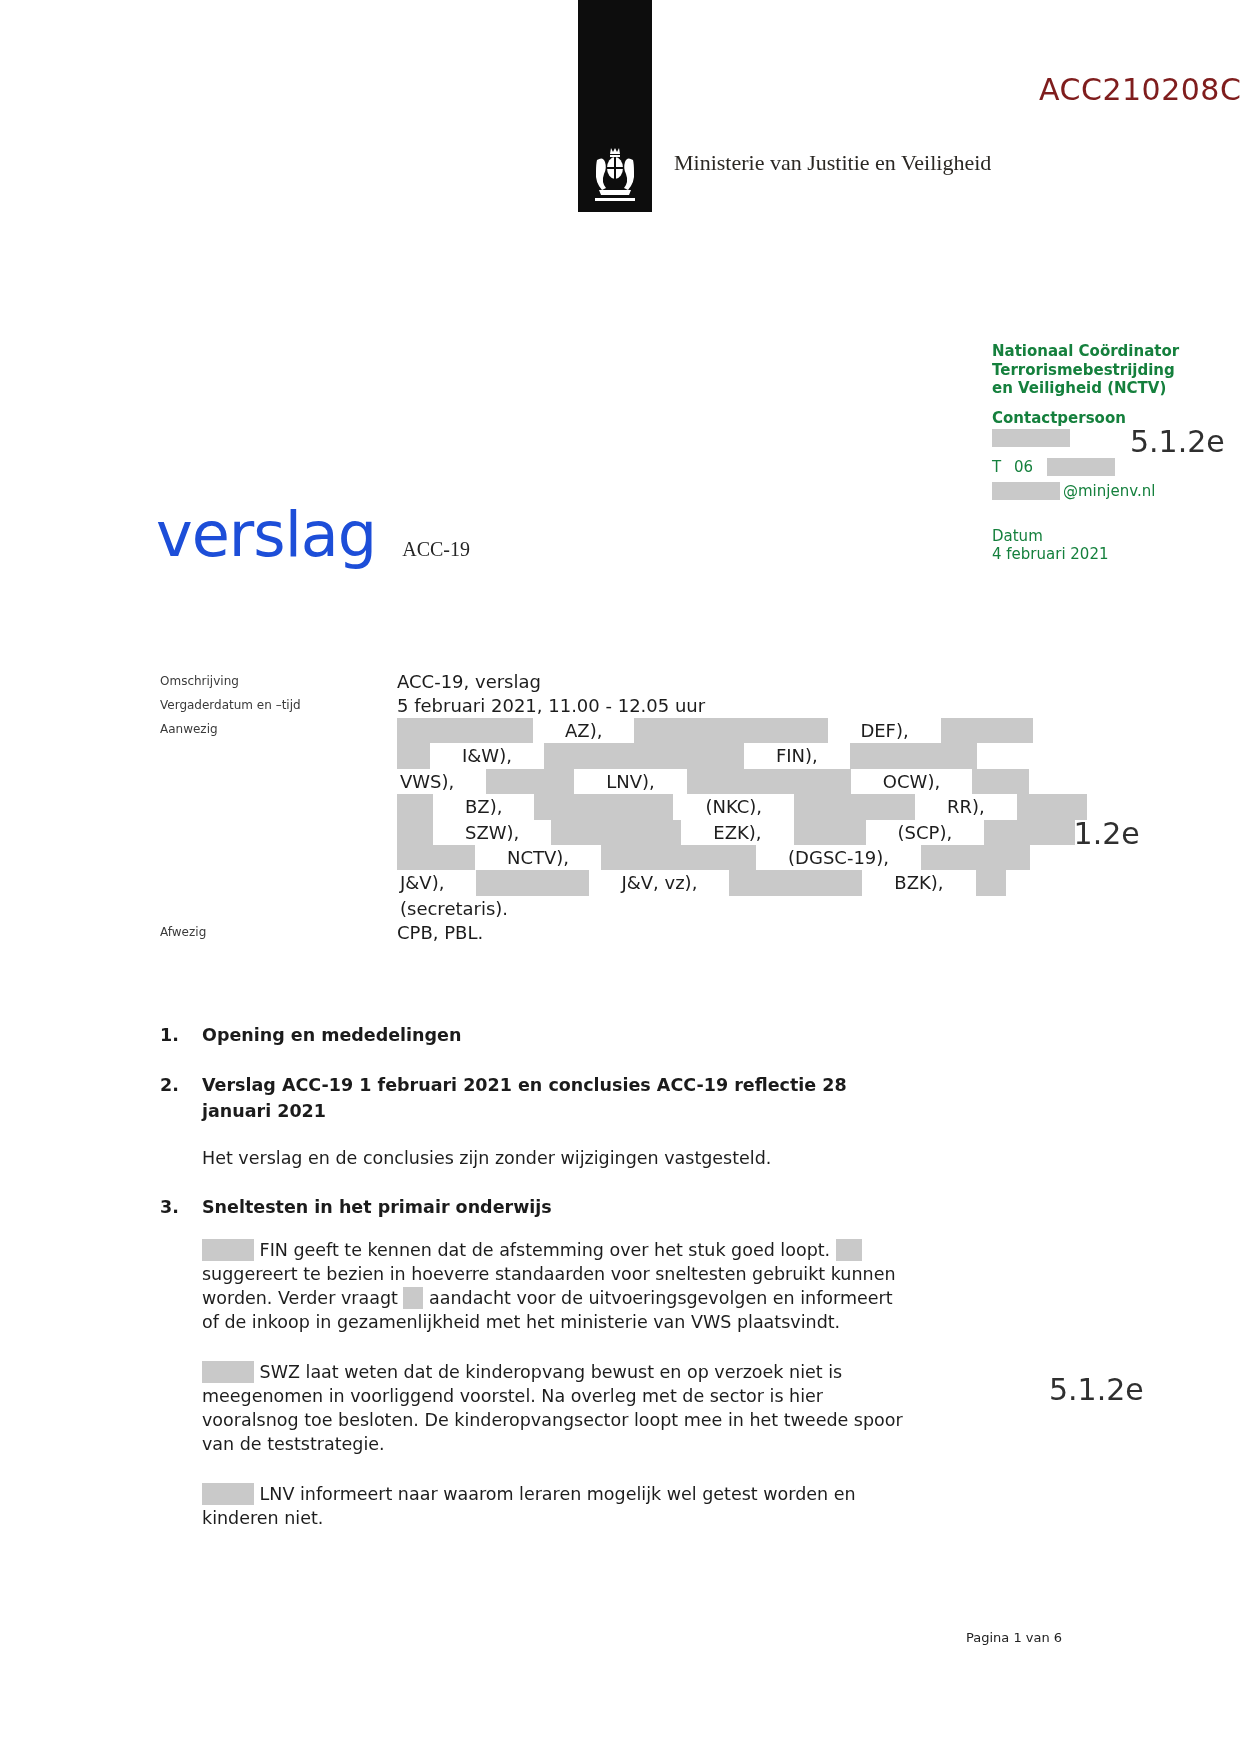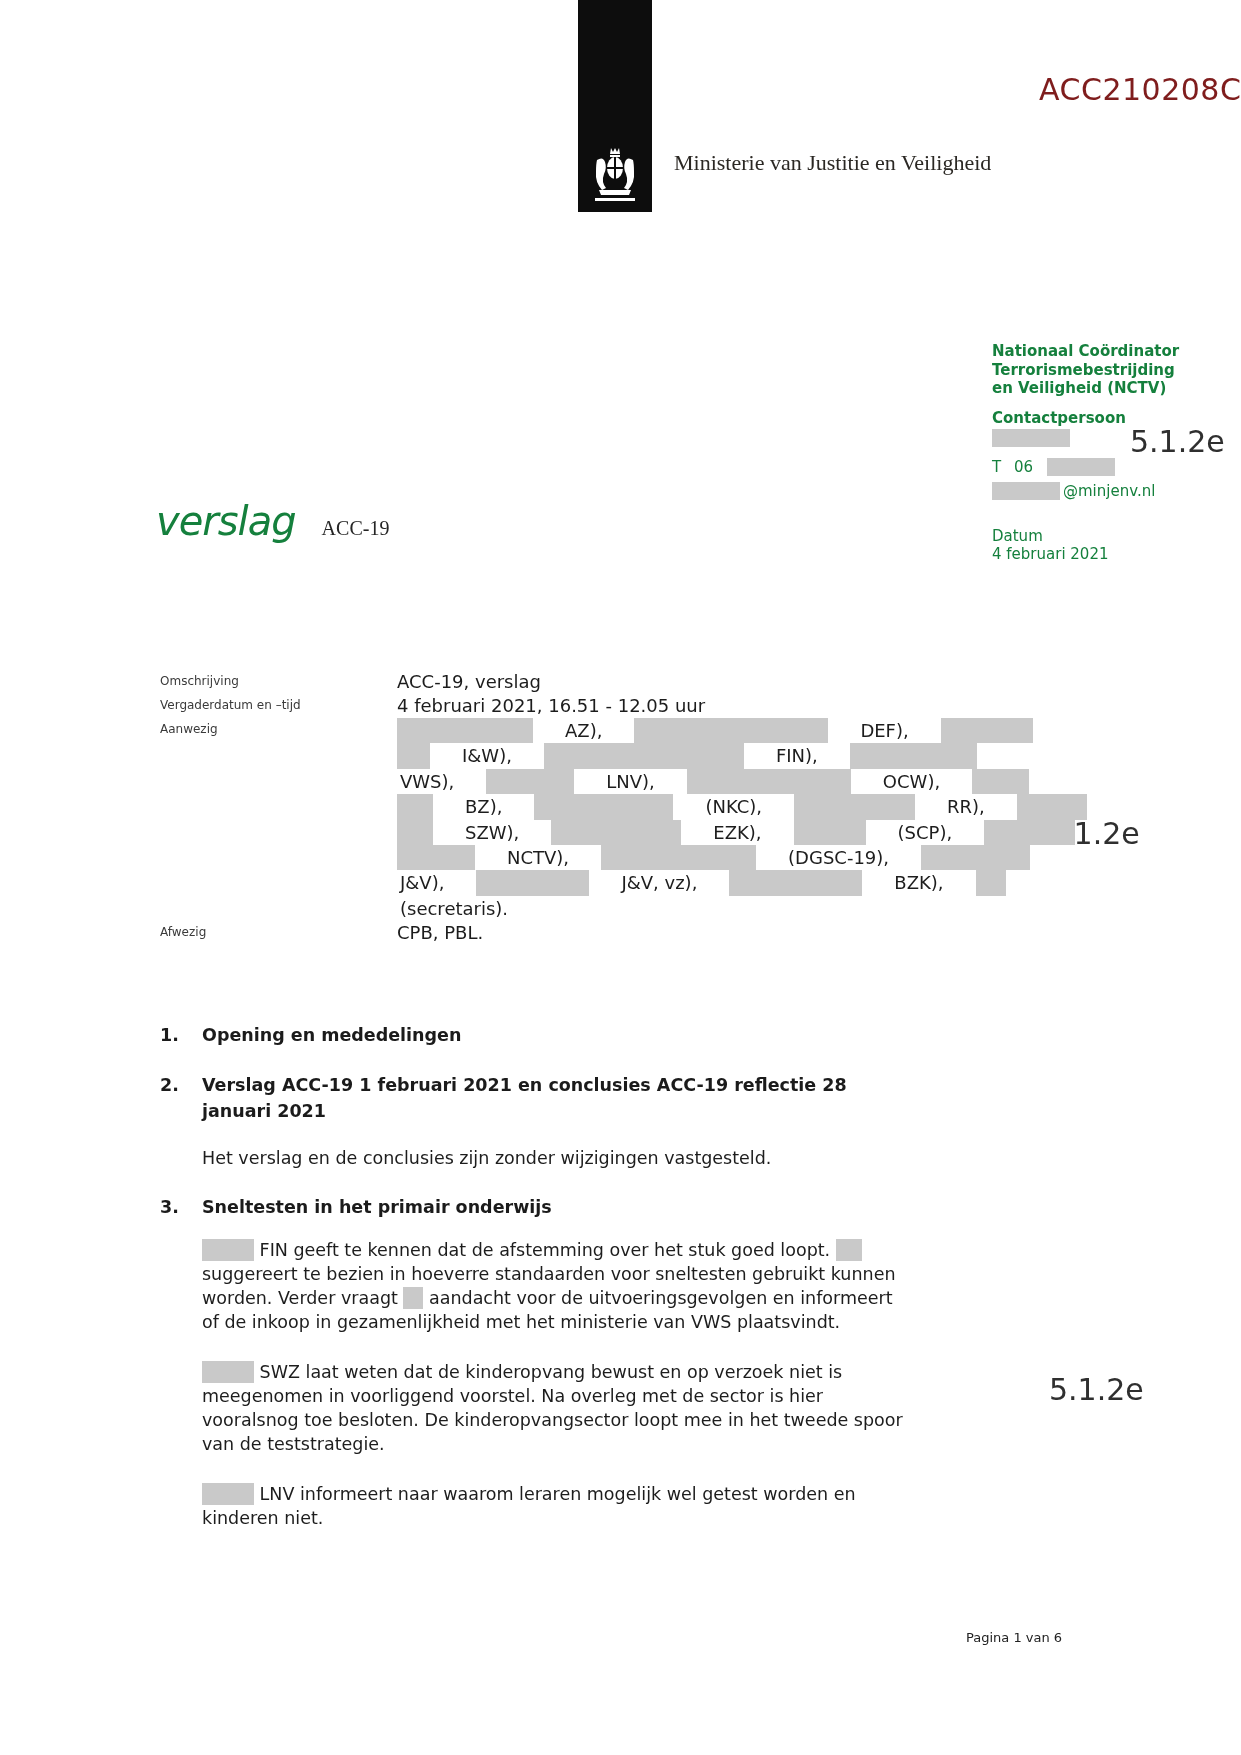--- a/index.html
+++ b/index.html
@@ -24,21 +24,21 @@
   .sb-phone .redact{width:68px;height:18px;margin-left:14px;}
   .sb-email{margin-top:4px;display:flex;align-items:center;height:20px;}
   .sb-email .redact{width:68px;height:18px;margin-right:3px;}
   .sb-date-label{font-weight:normal;margin-top:26px;line-height:18px;}
   .sb-date{line-height:18px;}
 
   .code-annotation{position:absolute;font-size:30px;color:#2f2f2f;}
 
   
   .title-row{position:absolute;left:156px;top:498px;}
-  .title-main{font-size:40px;color:#15803d;letter-spacing:-1px;font-style:italic;}
+  .title-main{font-size:62px;color:#1d4ed8;letter-spacing:-1px;}
   .title-tag{font-size:20px;color:#252525;margin-left:26px;font-family:Liberation Serif, serif;}
 
   
   .meta{position:absolute;left:160px;top:670px;width:800px;}
   .meta-row{display:flex;min-height:24px;}
   .meta-label{width:237px;flex:none;font-size:12px;color:#3a3a3a;padding-top:4px;}
   .meta-value{font-size:18px;color:#1c1c1c;line-height:24px;}
   .att-lines{flex:1;}
   .att-line{display:flex;height:25.4px;align-items:stretch;font-size:18px;gap:29px;}
   .att-line .redact{height:25.4px;flex:none;}
@@ -105,21 +105,21 @@
   </div>
 
   <div class="meta">
     <div id="meta-rows">
         <div class="meta-row">
           <div class="meta-label">Omschrijving</div>
           <div class="meta-value">ACC-19, verslag</div>
         </div>
         <div class="meta-row">
           <div class="meta-label">Vergaderdatum en –tijd</div>
-          <div class="meta-value">4 februari 2021, 16.51 - 12.05 uur</div>
+          <div class="meta-value">5 februari 2021, 11.00 - 12.05 uur</div>
         </div>
       </div>
     <div class="meta-row">
       <div class="meta-label">Aanwezig</div>
       <div class="att-lines" id="attendee-lines">
           <div class="att-line">
             <span class="redact" style="width: 136px;"></span>
             <span class="att-text">AZ),</span>
             <span class="redact" style="width: 194px;"></span>
             <span class="att-text">DEF),</span>

